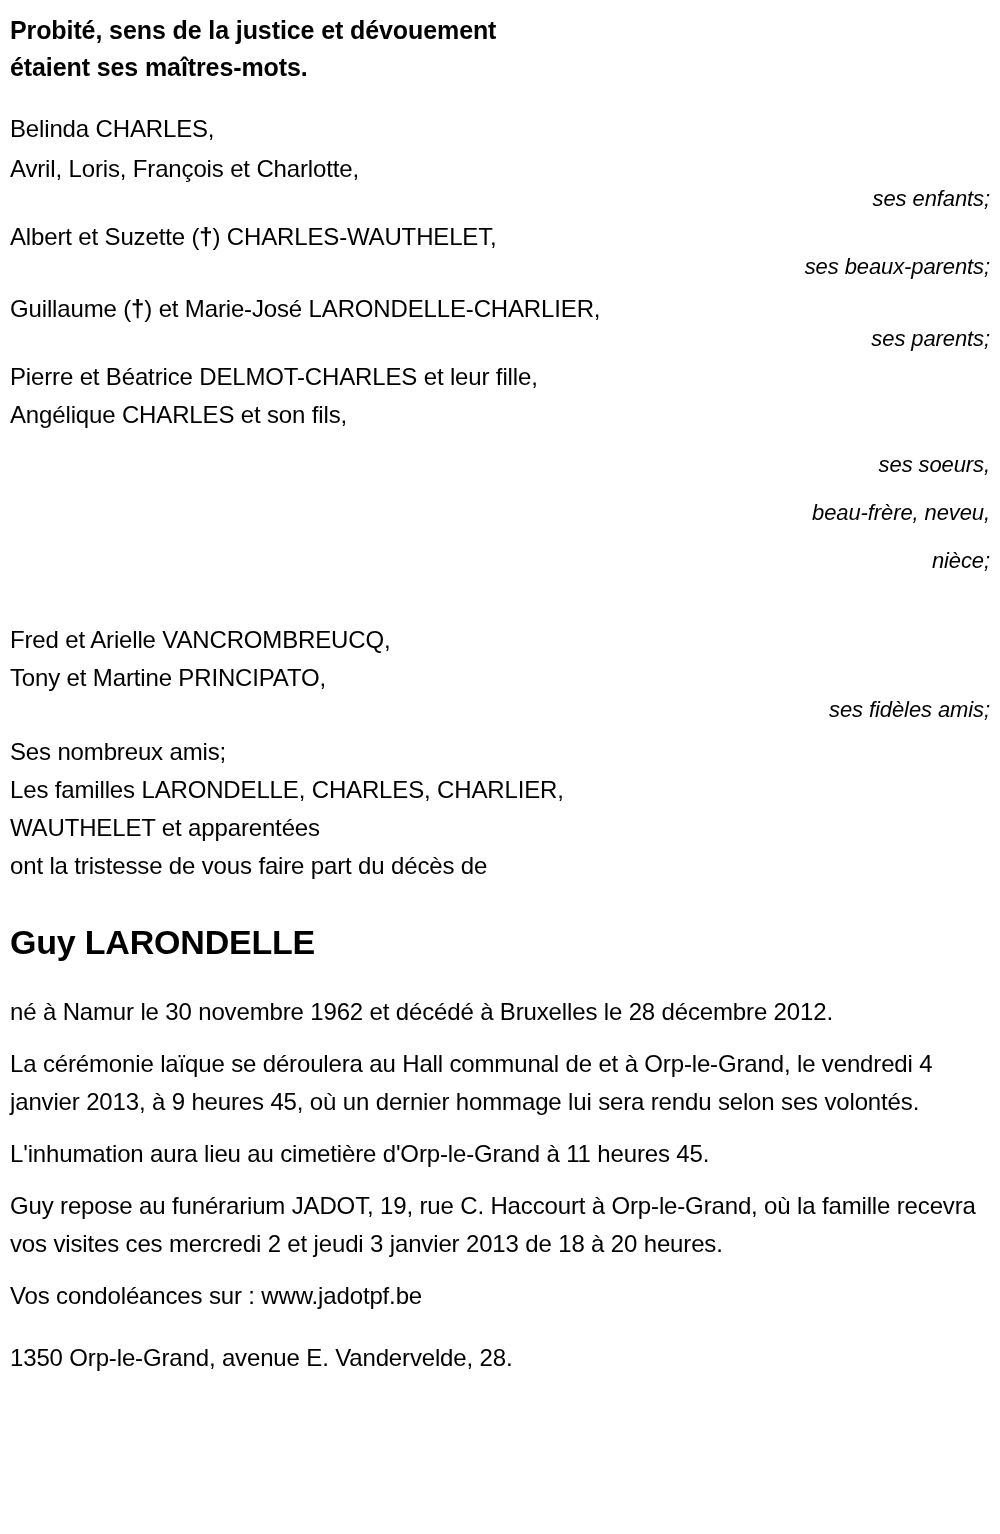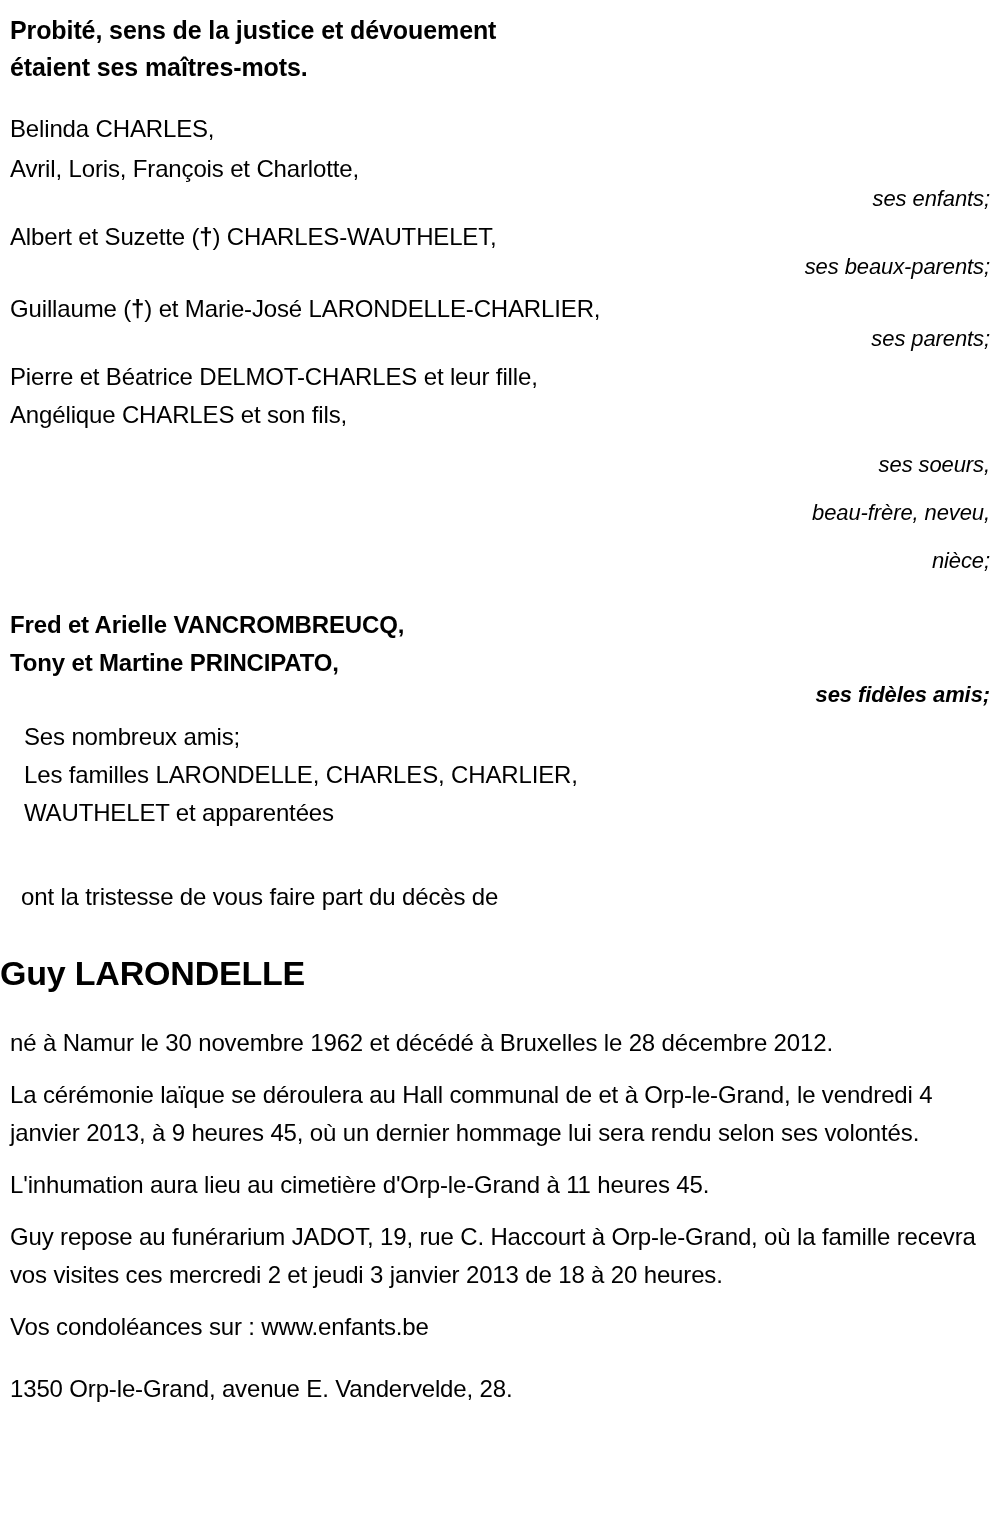--- a/index.html
+++ b/index.html
@@ -61,50 +61,49 @@
   .dagger {
     font-weight: bold;
   }
 
   
   .g-spouse   { margin-bottom: 2px; }
   .g-children { margin-bottom: 2px; }
   .g-parents  { margin-bottom: 2px; }
   .g-inlaws   { margin-bottom: 6px; }
   .g-sisters  { margin-bottom: 0; }
-  .g-friends  { margin-top: 4px; font-weight: bold; }
+  .g-friends  { margin-top: 19px; }
 
   .g-spouse .relation,
   .g-children .relation,
   .g-parents .relation,
   .g-inlaws .relation {
     margin-top: -6px;
   }
   .g-sisters .relation { margin-top: 14px; }
   .g-friends .relation { margin-top: -4px; text-align: right; }
 
   .gap-after-sisters { height: 24px; }
 
   .closing-families {
-    padding: 0 24px;
+    padding: 0 10px;
     margin-top: 6px;
   }
 
   
   .announce {
-    padding: 0 21px;
-    margin-top: 46px;
+    padding: 0 10px;
     font-size: 24px;
     line-height: 38px;
     letter-spacing: -0.15px;
     white-space: pre;
   }
 
   .deceased-name {
-    padding: 0 0;
+    padding: 0 10px;
     margin-top: 36px;
     font-size: 34px;
     font-weight: bold;
     line-height: 42px;
     letter-spacing: -0.2px;
     white-space: pre;
   }
 
   
   .body-text {
@@ -185,18 +184,18 @@
 
   <div class="announce">ont la tristesse de vous faire part du décès de</div>
 
   <div class="deceased-name">Guy LARONDELLE</div>
 
   <div class="body-text">
     <p class="para">né à Namur le 30 novembre 1962 et décédé à Bruxelles le 28 décembre 2012.</p>
     <p class="para">La cérémonie laïque se déroulera au Hall communal de et à Orp-le-Grand, le vendredi 4 janvier 2013, à 9 heures 45, où un dernier hommage lui sera rendu selon ses volontés.</p>
     <p class="para">L'inhumation aura lieu au cimetière d'Orp-le-Grand à 11 heures 45.</p>
     <p class="para">Guy repose au funérarium JADOT, 19, rue C. Haccourt à Orp-le-Grand, où la famille recevra vos visites ces mercredi 2 et jeudi 3 janvier 2013 de 18 à 20 heures.</p>
-    <p class="para">Vos condoléances sur : www.enfants.be</p>
+    <p class="para">Vos condoléances sur : www.jadotpf.be</p>
   </div>
 
   <div class="footer-address">1350 Orp-le-Grand, avenue E. Vandervelde, 28.</div>
 
 </div>
 
 </body></html>

